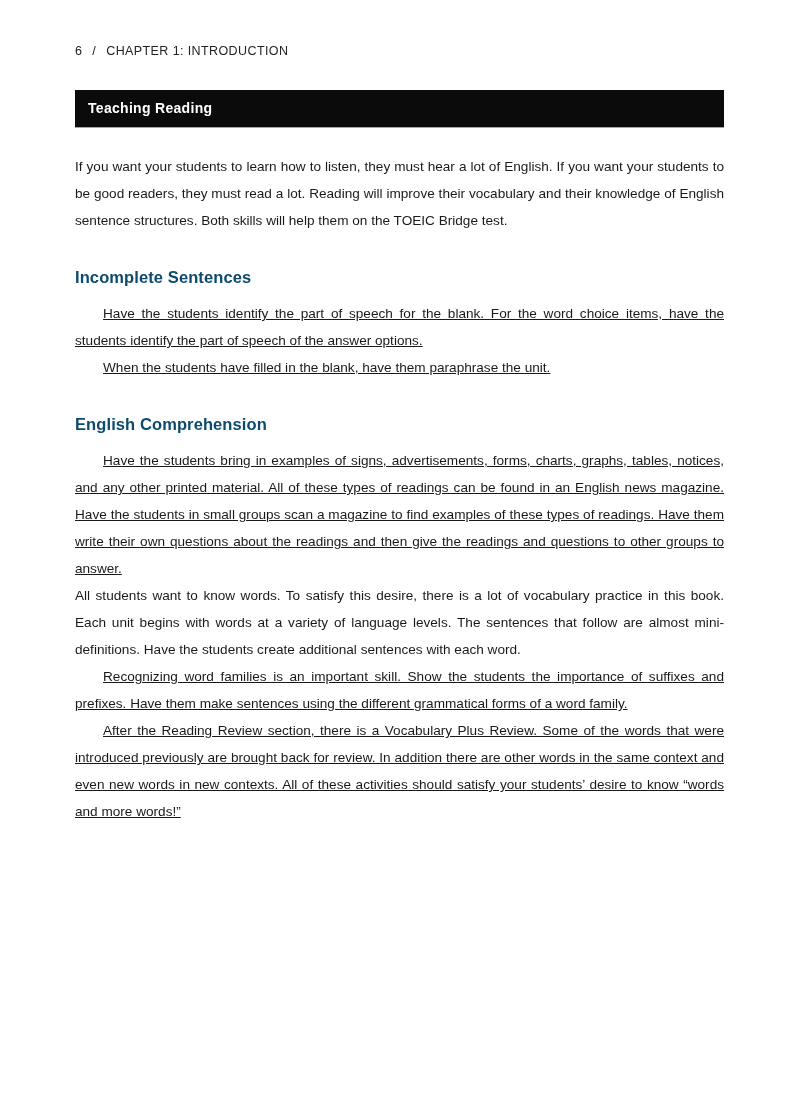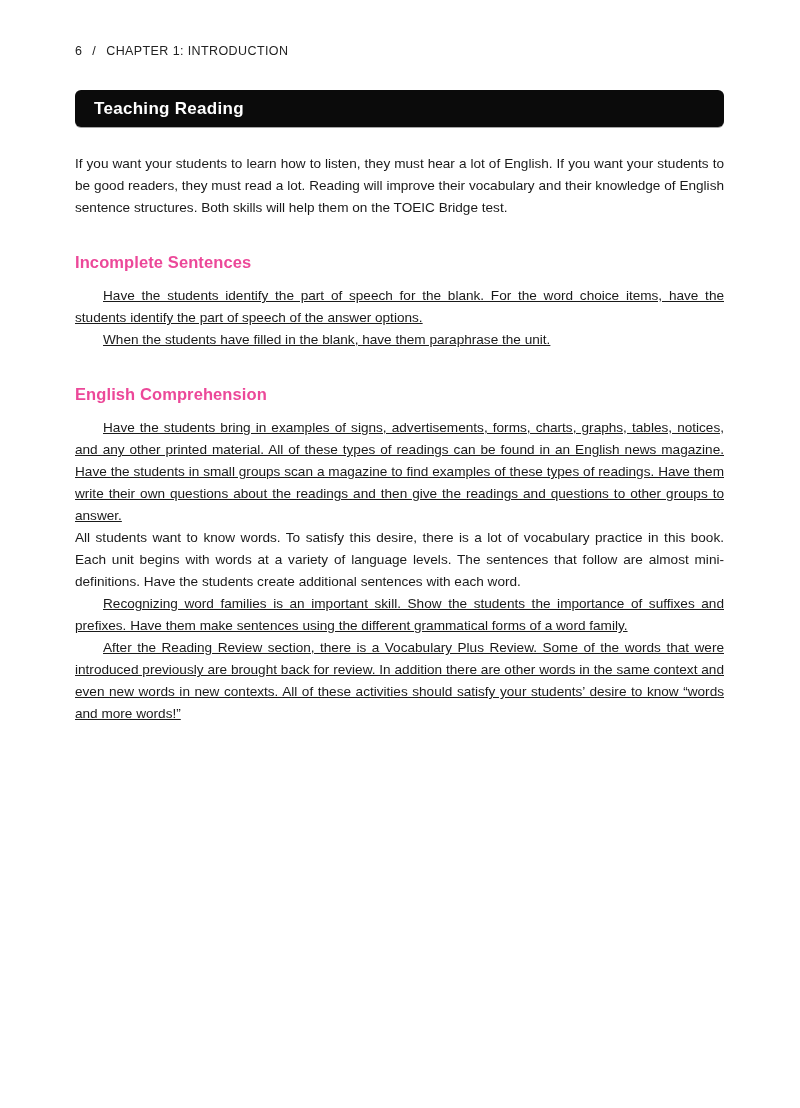--- a/index.html
+++ b/index.html
@@ -35,40 +35,39 @@
     color: #222;
     margin-bottom: 32px;
   }
   .running-head .pagenum { font-weight: 400; }
   .running-head .sep { font-weight: 400; }
   .banner {
     background: var(--banner_bg);
     color: var(--banner_text);
     height: 37px;
     line-height: 37px;
-    padding-left: 19px;
-    font-size: 17px;
+    padding-left: 13px;
+    font-size: 14px;
     font-weight: 700;
     letter-spacing: 0.3px;
     box-shadow: 0 1px 0 rgba(0,0,0,0.35);
-    border-radius: 6px;
   }
   .banner.first { margin-bottom: 26px; }
   .banner.second { margin-top: 46px; margin-bottom: 26px; }
   .para {
     font-size: 13.6px;
-    line-height: 22px;
+    line-height: 27px;
     text-align: justify;
     color: #1a1a1a;
   }
   .para.indent { text-indent: 28px; text-decoration: underline; }
   .section-heading {
     font-size: 16.5px;
     font-weight: 700;
-    color: #ec4899;
+    color: #0c4a6e;
     margin-top: 34px;
     margin-bottom: 13px;
     letter-spacing: 0.1px;
   }
   .intro { margin-bottom: 0; }
   .block + .block { margin-top: 0; }
 </style>
 </head>
 <body>
 

